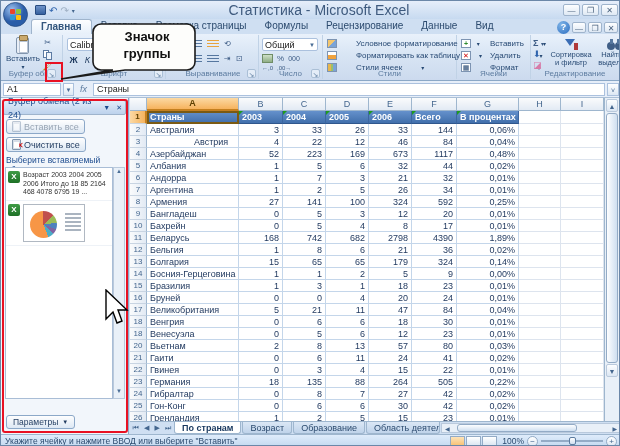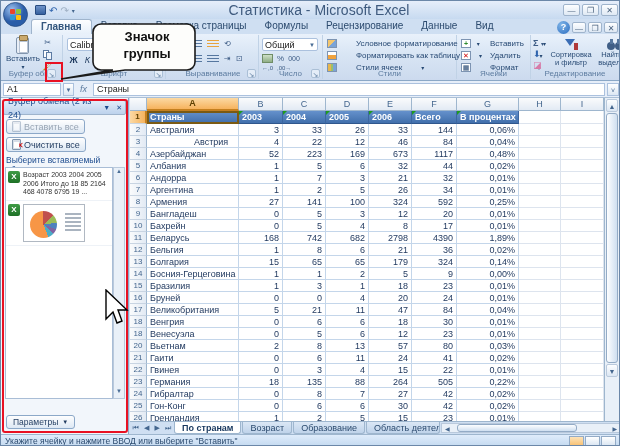--- a/index.html
+++ b/index.html
@@ -726,15 +726,23 @@
     </div>
   </div>
 
   <div class="abs statusbar">
     <div class="smsg">Укажите ячейку и нажмите ВВОД или выберите "Вставить"</div>
     <div class="views">
       <span class="vbtn active"></span>
       <span class="vbtn"></span>
       <span class="vbtn"></span>
     </div>
+    <div class="zoomctl">
+      <span>100%</span>
+      <span class="zbtn">−</span>
+      <div class="ztrack">
+          <div class="zthumb"></div>
+        </div>
+      <span class="zbtn">+</span>
+    </div>
   </div>
 
 </div>
 
 </body></html>

